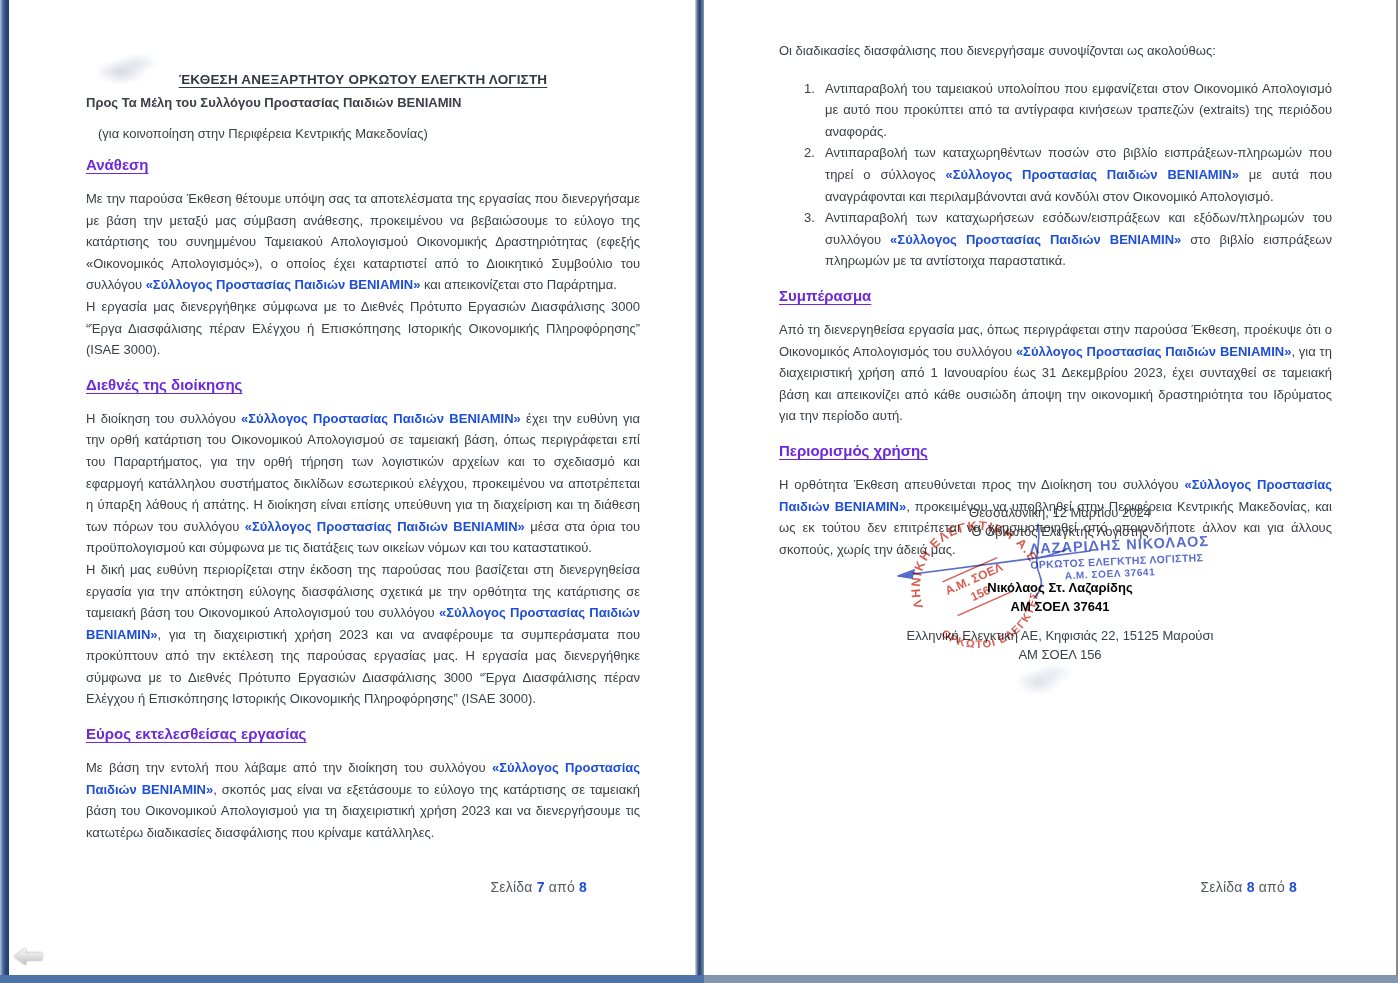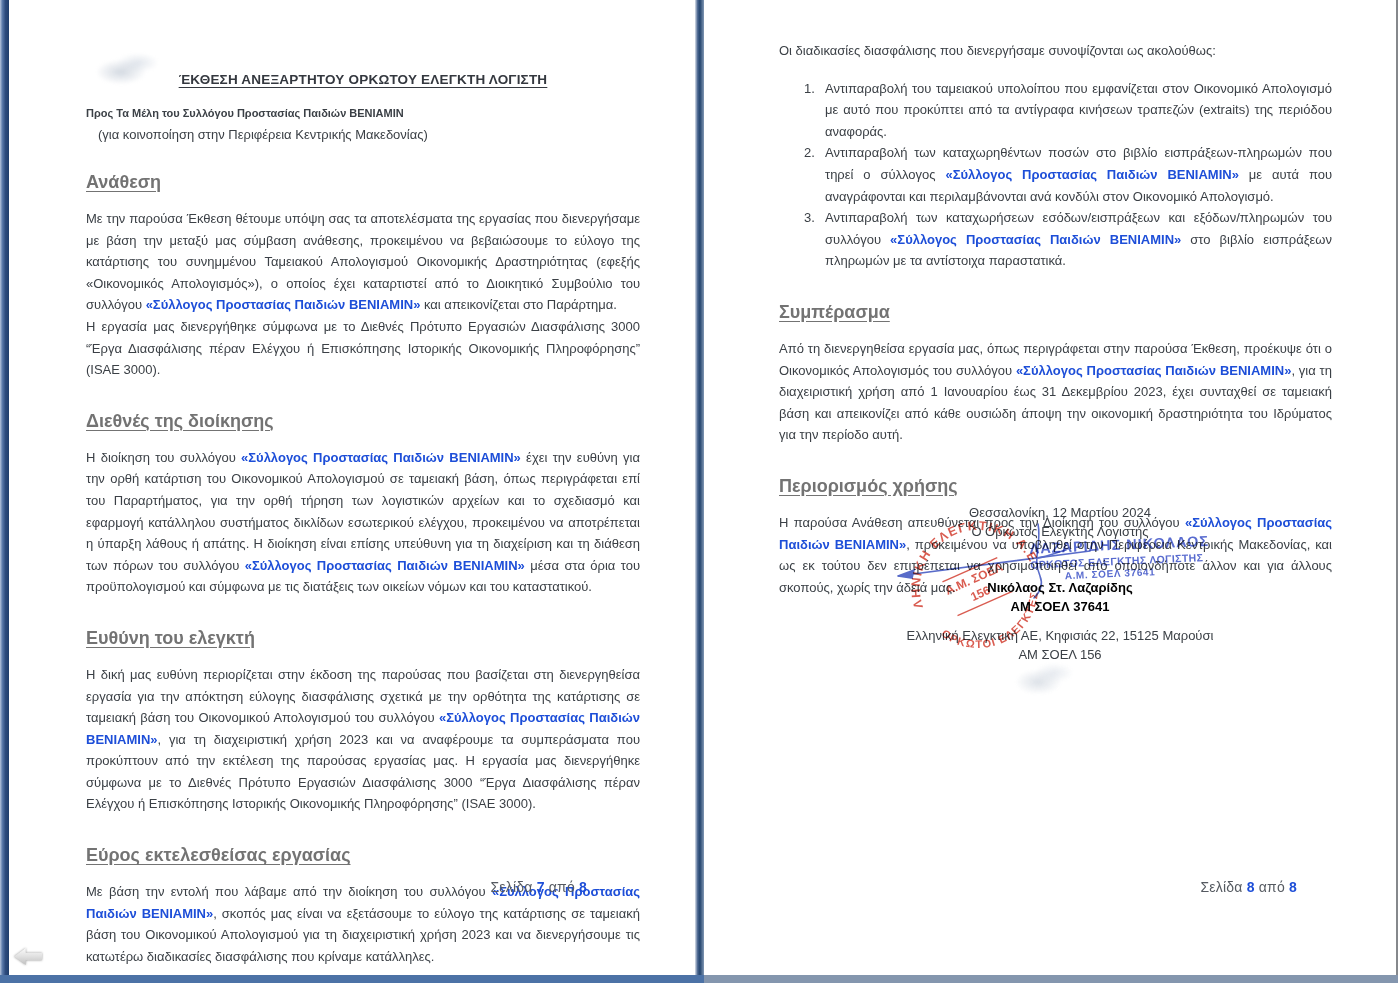--- a/index.html
+++ b/index.html
@@ -16,28 +16,28 @@
                  background:linear-gradient(90deg,#d9e0ea 0%,#48648e 30%,#24456e 55%,#8298b4 100%); }
   .edge-right  { position:absolute; right:0; top:0; width:2px; height:983px; background:#85888c; }
   .bar-bl      { position:absolute; left:0; top:975px; width:704px; height:8px; background:#4c72a6; }
   .bar-br      { position:absolute; left:704px; top:975px; width:694px; height:8px; background:#8496ae; }
 
   .page { position:absolute; top:0; height:693px; background:transparent; }
   .page1 { left:9px;   width:686px; padding:72px 55px 0 77px; }
   .page2 { left:704px; width:692px; padding:40px 64px 0 75px; }
 
   h1.doc-title {
-    font-size:13.5px; font-weight:bold; text-align:center; margin:0 0 20px;
+    font-size:13.5px; font-weight:bold; text-align:center; margin:0 0 8px;
     text-decoration:underline; text-underline-offset:3px; letter-spacing:.2px; color:#34383f;
   }
-  .addr { font-size:11px; font-weight:bold; margin:0 0 8px; }
+  .addr { font-size:13px; font-weight:bold; margin:0 0 16px; }
   .cc   { font-size:13px; margin:0 12px 12px; }
   h2.sec {
-    font-size:18px; font-weight:bold; margin:30px 0 15px;
-    text-decoration:underline; text-underline-offset:3px; color:#737373;
+    font-size:15px; font-weight:bold; margin:15px 0 15px;
+    text-decoration:underline; text-underline-offset:3px; color:#6d28d9;
   }
   p.body { font-size:13px; line-height:21.6px; text-align:justify; margin:0; }
   .b { font-weight:bold; color:#1d4ed8; }
 
   .olist { margin:16px 0 0 25px; }
   .oli   { display:flex; font-size:13px; line-height:21.6px; }
   .oli .num { flex:none; width:21px; }
   .oli .txt { flex:1; text-align:justify; }
 
   .footer {
@@ -112,21 +112,20 @@
       <p class="body"><span>Με την παρούσα Έκθεση θέτουμε υπόψη σας τα αποτελέσματα της εργασίας που διενεργήσαμε με βάση την μεταξύ μας σύμβαση ανάθεσης, προκειμένου να βεβαιώσουμε το εύλογο της κατάρτισης του συνημμένου Ταμειακού Απολογισμού Οικονομικής Δραστηριότητας (εφεξής «Οικονομικός Απολογισμός»), ο οποίος έχει καταρτιστεί από το Διοικητικό Συμβούλιο του συλλόγου </span><span class="b">«Σύλλογος Προστασίας Παιδιών BENIAMIN»</span><span> και απεικονίζεται στο Παράρτημα.</span></p>
       <p class="body"><span>Η εργασία μας διενεργήθηκε σύμφωνα με το Διεθνές Πρότυπο Εργασιών Διασφάλισης 3000 “Έργα Διασφάλισης πέραν Ελέγχου ή Επισκόπησης Ιστορικής Οικονομικής Πληροφόρησης” (ISAE 3000).</span></p>
     </div>
 
     <div class="section">
       <h2 class="sec">Διεθνές της διοίκησης</h2>
       <p class="body"><span>Η διοίκηση του συλλόγου </span><span class="b">«Σύλλογος Προστασίας Παιδιών BENIAMIN»</span><span> έχει την ευθύνη για την ορθή κατάρτιση του Οικονομικού Απολογισμού σε ταμειακή βάση, όπως περιγράφεται επί του Παραρτήματος, για την ορθή τήρηση των λογιστικών αρχείων και το σχεδιασμό και εφαρμογή κατάλληλου συστήματος δικλίδων εσωτερικού ελέγχου, προκειμένου να αποτρέπεται η ύπαρξη λάθους ή απάτης. Η διοίκηση είναι επίσης υπεύθυνη για τη διαχείριση και τη διάθεση των πόρων του συλλόγου </span><span class="b">«Σύλλογος Προστασίας Παιδιών BENIAMIN»</span><span> μέσα στα όρια του προϋπολογισμού και σύμφωνα με τις διατάξεις των οικείων νόμων και του καταστατικού.</span></p>
     </div>
 
     <div class="section">
-      <h2 class="sec">Ευθύνη του ελεγκτή</h2>
       <p class="body"><span>Η δική μας ευθύνη περιορίζεται στην έκδοση της παρούσας που βασίζεται στη διενεργηθείσα εργασία για την απόκτηση εύλογης διασφάλισης σχετικά με την ορθότητα της κατάρτισης σε ταμειακή βάση του Οικονομικού Απολογισμού του συλλόγου </span><span class="b">«Σύλλογος Προστασίας Παιδιών BENIAMIN»</span><span>, για τη διαχειριστική χρήση 2023 και να αναφέρουμε τα συμπεράσματα που προκύπτουν από την εκτέλεση της παρούσας εργασίας μας. Η εργασία μας διενεργήθηκε σύμφωνα με το Διεθνές Πρότυπο Εργασιών Διασφάλισης 3000 “Έργα Διασφάλισης πέραν Ελέγχου ή Επισκόπησης Ιστορικής Οικονομικής Πληροφόρησης” (ISAE 3000).</span></p>
     </div>
 
     <div class="section">
       <h2 class="sec">Εύρος εκτελεσθείσας εργασίας</h2>
       <p class="body"><span>Με βάση την εντολή που λάβαμε από την διοίκηση του συλλόγου </span><span class="b">«Σύλλογος Προστασίας Παιδιών BENIAMIN»</span><span>, σκοπός μας είναι να εξετάσουμε το εύλογο της κατάρτισης σε ταμειακή βάση του Οικονομικού Απολογισμού για τη διαχειριστική χρήση 2023 και να διενεργήσουμε τις κατωτέρω διαδικασίες διασφάλισης που κρίναμε κατάλληλες.</span></p>
     </div>
 
     <div class="footer"><span>Σελίδα </span><span class="b">7</span><span> από </span><span class="b">8</span></div>
   </div>
@@ -149,21 +148,21 @@
       </div>
     </div>
 
     <div class="section">
       <h2 class="sec">Συμπέρασμα</h2>
       <p class="body"><span>Από τη διενεργηθείσα εργασία μας, όπως περιγράφεται στην παρούσα Έκθεση, προέκυψε ότι ο Οικονομικός Απολογισμός του συλλόγου </span><span class="b">«Σύλλογος Προστασίας Παιδιών BENIAMIN»</span><span>, για τη διαχειριστική χρήση από 1 Ιανουαρίου έως 31 Δεκεμβρίου 2023, έχει συνταχθεί σε ταμειακή βάση και απεικονίζει από κάθε ουσιώδη άποψη την οικονομική δραστηριότητα του Ιδρύματος για την περίοδο αυτή.</span></p>
     </div>
 
     <div class="section">
       <h2 class="sec">Περιορισμός χρήσης</h2>
-      <p class="body"><span>Η παρούσα Ανάθεση απευθύνεται προς την Διοίκηση του συλλόγου </span><span class="b">«Σύλλογος Προστασίας Παιδιών BENIAMIN»</span><span>, προκειμένου να υποβληθεί στην Περιφέρεια Κεντρικής Μακεδονίας, και ως εκ τούτου δεν επιτρέπεται να χρησιμοποιηθεί από οποιονδήποτε άλλον και για άλλους σκοπούς, χωρίς την άδειά μας.</span></p>
+      <p class="body"><span>Η ορθότητα Έκθεση απευθύνεται προς την Διοίκηση του συλλόγου </span><span class="b">«Σύλλογος Προστασίας Παιδιών BENIAMIN»</span><span>, προκειμένου να υποβληθεί στην Περιφέρεια Κεντρικής Μακεδονίας, και ως εκ τούτου δεν επιτρέπεται να χρησιμοποιηθεί από οποιονδήποτε άλλον και για άλλους σκοπούς, χωρίς την άδειά μας.</span></p>
     </div>
 
     <div class="sig-block">
       <div>Θεσσαλονίκη, 12 Μαρτίου 2024</div>
       <div>Ο Ορκωτός Ελεγκτής Λογιστής</div>
       <div class="sig-sp1"></div>
       <div class="sig-name">Νικόλαος Στ. Λαζαρίδης</div>
       <div class="sig-reg">ΑΜ ΣΟΕΛ  37641</div>
       <div class="sig-sp2"></div>
       <div>Ελληνική Ελεγκτική ΑΕ, Κηφισιάς 22, 15125 Μαρούσι</div>

